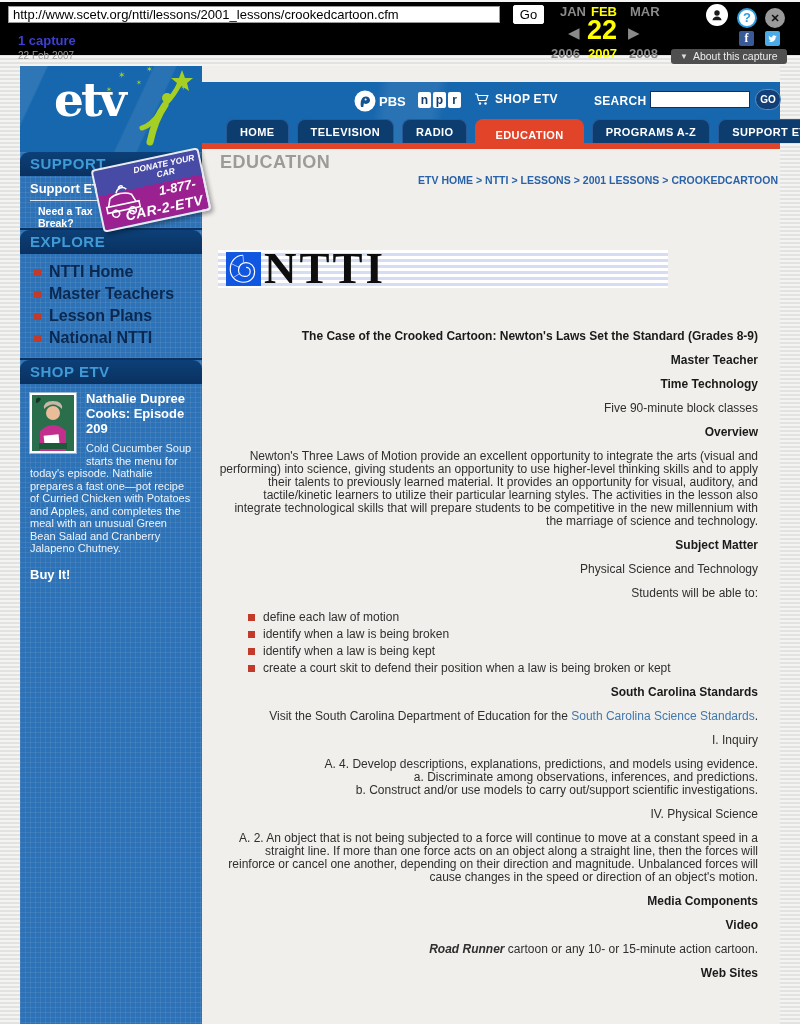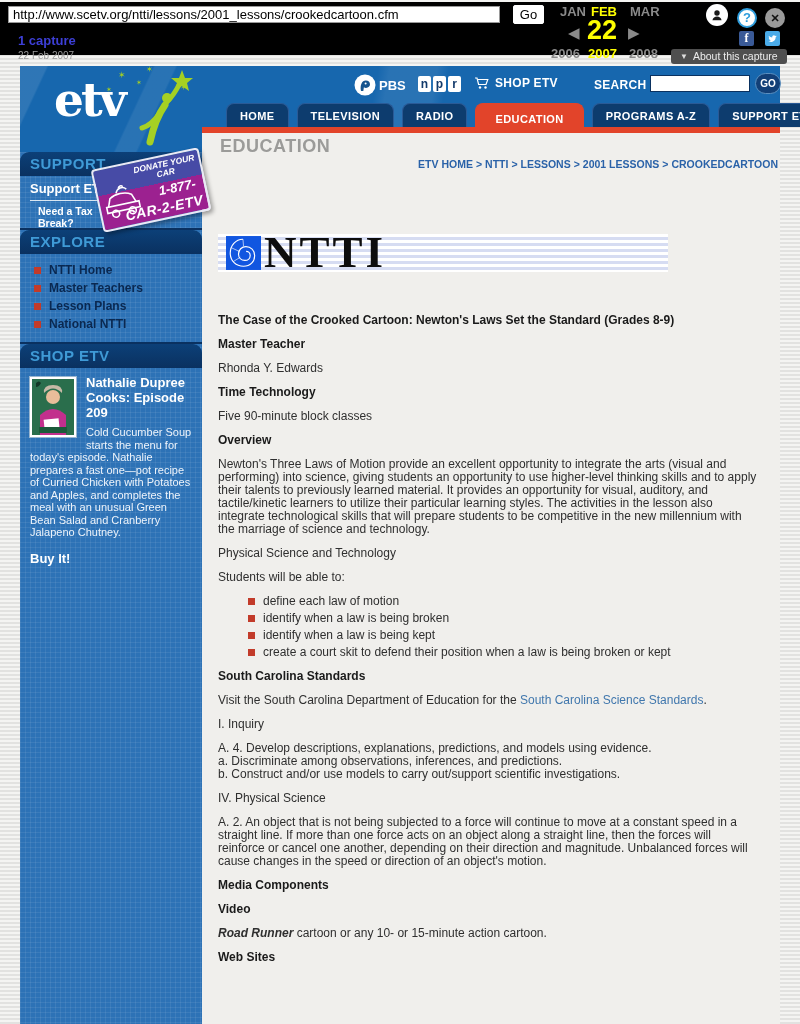--- a/index.html
+++ b/index.html
@@ -53,21 +53,21 @@
   .etv-text{position:absolute;left:34px;top:6px;font-family:"DejaVu Serif",serif;font-weight:bold;
     font-size:47px;color:#fff;letter-spacing:-3px;}
   .etv-figure{position:absolute;left:110px;top:0;}
   .star-glyph{position:absolute;color:#a5d023;}
   .s1{left:98px;top:4px;font-size:9px;} .s2{left:126px;top:-1px;font-size:8px;}
   .s3{left:86px;top:20px;font-size:7px;} .s4{left:116px;top:13px;font-size:7px;}
   .s5{left:160px;top:16px;font-size:9px;}
 
   .hdr-right{position:relative;height:61px;background:
     linear-gradient(100deg,rgba(255,255,255,0) 0 30%,rgba(255,255,255,.08) 32% 40%,rgba(255,255,255,0) 42%),
-    var(--header-blue);}
+    var(--header-blue); margin-top: 16px;}
   .util{position:absolute;left:0;top:6px;width:100%;height:26px;color:#fff;}
   .pbs{position:absolute;left:152px;top:2px;display:flex;align-items:center;gap:3px;cursor:pointer;}
   .pbs-label{font-weight:bold;font-size:13px;color:#fff;}
   .npr{position:absolute;left:216px;top:4px;display:flex;gap:2px;cursor:pointer;}
   .npr-box{width:13px;height:16px;background:#fff;border-radius:2px;color:#123a6b;
     font:bold 12px/16px "Liberation Sans",sans-serif;text-align:center;}
   .shop{position:absolute;left:272px;top:4px;display:flex;align-items:center;gap:5px;cursor:pointer;}
   .shop-label{font-weight:bold;font-size:12px;letter-spacing:.3px;color:#fff;}
   .search-label{position:absolute;left:392px;top:6px;font-weight:bold;font-size:12px;letter-spacing:.3px;color:#fff;}
   .search-input{position:absolute;left:448px;top:3px;width:100px;height:17px;border:1px solid #0a3160;background:#fff;}
@@ -89,21 +89,21 @@
   .tb-accent{width:8px;height:22px;background:#c0402f;}
   .tb-text{padding-left:9px;font-size:12px;font-weight:bold;color:#5c5c5a;}
 
   .ntti-banner{position:relative;margin:64px 0 0 16px;width:450px;height:38px;
     background:repeating-linear-gradient(to bottom,#ffffff 0 3px,#d6dcf2 3px 6px);}
   .nautilus{position:absolute;left:8px;top:2px;}
   .ntti-text{position:absolute;left:46px;top:-7px;font-family:"Liberation Serif",serif;font-size:45px;
     font-weight:600;color:#0d0d0d;letter-spacing:3px;line-height:50px;}
 
   .body-text{margin:42px 22px 0 16px;max-width:545px;font-size:12px;line-height:13px;color:#2f2f2f;}
-  .body-text p{margin:0 0 11px;}
+  .body-text p{margin:0 0 11px;text-align:right;}
   .bt-h{font-weight:bold;color:#1a1a1a;}
   .objectives{list-style:none;margin:0 0 11px;padding-left:30px;}
   .objectives li{display:flex;gap:8px;margin-bottom:4px;}
   .ob-bullet{width:7px;height:7px;background:var(--bullet-red);margin-top:3px;flex:none;}
   .text-link{color:#4077ad;cursor:pointer;}
   .video-title{font-weight:bold;font-style:italic;}
 
   
   .sidebar{position:absolute;left:0;top:86px;bottom:0;width:182px;background-color:var(--sidebar-blue);
     background-image:linear-gradient(rgba(255,255,255,.07) 1px,transparent 1px),
@@ -117,21 +117,21 @@
   .donate-tag{position:absolute;right:-4px;top:-18px;width:110px;height:64px;transform:rotate(-12deg);
     border:2px solid #e9e9f5;border-radius:4px;background:linear-gradient(#474ba6 0 42%,#9c2190 42%);
     box-shadow:2px 3px 4px rgba(0,0,0,.35);z-index:5;cursor:pointer;overflow:hidden;}
   .dt-top{position:absolute;right:3px;top:3px;width:64px;color:#fff;font:italic bold 8.5px/9px "Liberation Sans",sans-serif;text-align:center;}
   .dt-ph1{position:absolute;right:8px;top:25px;color:#fff;font:italic bold 13px "Liberation Sans",sans-serif;}
   .dt-ph2{position:absolute;right:4px;top:42px;color:#fff;font:italic bold 14px "Liberation Sans",sans-serif;letter-spacing:.5px;}
   .car-icon{position:absolute;left:1px;top:12px;}
   .sb-explore{padding:7px 0 9px;border-bottom:2px solid #0a3160;}
   .sb-row{display:flex;align-items:center;gap:8px;padding:2px 0 2px 14px;cursor:pointer;}
   .sb-bullet{width:7px;height:7px;background:var(--bullet-red);flex:none;}
-  .sb-link{color:#0a2850;font-weight:bold;font-size:12px;}
+  .sb-link{color:#0a2850;font-weight:bold;font-size:16px;}
   .sb-shop-body{padding:7px 10px 0;color:#eef4fb;font-size:11px;line-height:12.5px;}
   .prod-img{float:left;width:46px;height:60px;margin:2px 10px 2px 0;border:2px solid #fff;
     outline:1px solid #9ab6d0;cursor:pointer;}
   .prod-title{color:#fff;font-weight:bold;font-size:13px;line-height:15px;margin:0 0 6px;cursor:pointer;}
   .prod-desc{margin:0 0 12px;}
   .buy-link{display:inline-block;clear:both;color:#fff;font-weight:bold;font-size:13px;margin-top:2px;cursor:pointer;}
 </style>
 </head>
 <body>
 
@@ -310,28 +310,28 @@
           <path fill="none" stroke="#fff" stroke-width="1.1" d="M16 3 C9 3 4 9 4 16 C4 23.5 9.5 28.5 16.5 28.5 C23 28.5 27 24 27 18.5 C27 13.5 23.5 10 18.8 10 C14.8 10 11.8 13 11.8 17 C11.8 20.5 14.3 23 17.8 23 C20.8 23 22.8 21 22.8 18.3 C22.8 16 21 14.5 19 14.5"></path>
           <path fill="none" stroke="#fff" stroke-width="0.6" d="M5 11 L12.5 14.5 M7 24 L13.5 20 M16 3 L16.5 9.5"></path>
         </svg>
         <span class="ntti-text">NTTI</span>
       </div>
 
       <div class="body-text">
         <p class="bt-h">The Case of the Crooked Cartoon: Newton's Laws Set the Standard (Grades 8-9)</p>
 
         <p class="bt-h">Master Teacher</p>
-        <p>Rhonda Y. Edwards</p>
 
         <p class="bt-h">Time Technology</p>
         <p>Five 90-minute block classes</p>
 
         <p class="bt-h">Overview</p>
         <p>Newton's Three Laws of Motion provide an excellent opportunity to integrate the arts (visual and performing) into science, giving students an opportunity to use higher-level thinking skills and to apply their talents to previously learned material. It provides an opportunity for visual, auditory, and tactile/kinetic learners to utilize their particular learning styles. The activities in the lesson also integrate technological skills that will prepare students to be competitive in the new millennium with the marriage of science and technology.</p>
 
+        <p class="bt-h">Subject Matter</p>
         <p>Physical Science and Technology</p>
 
         <p>Students will be able to:</p>
         <ul class="objectives">
           <li>
               <span class="ob-bullet"></span>
               <span>define each law of motion</span>
             </li>
           <li>
               <span class="ob-bullet"></span>

